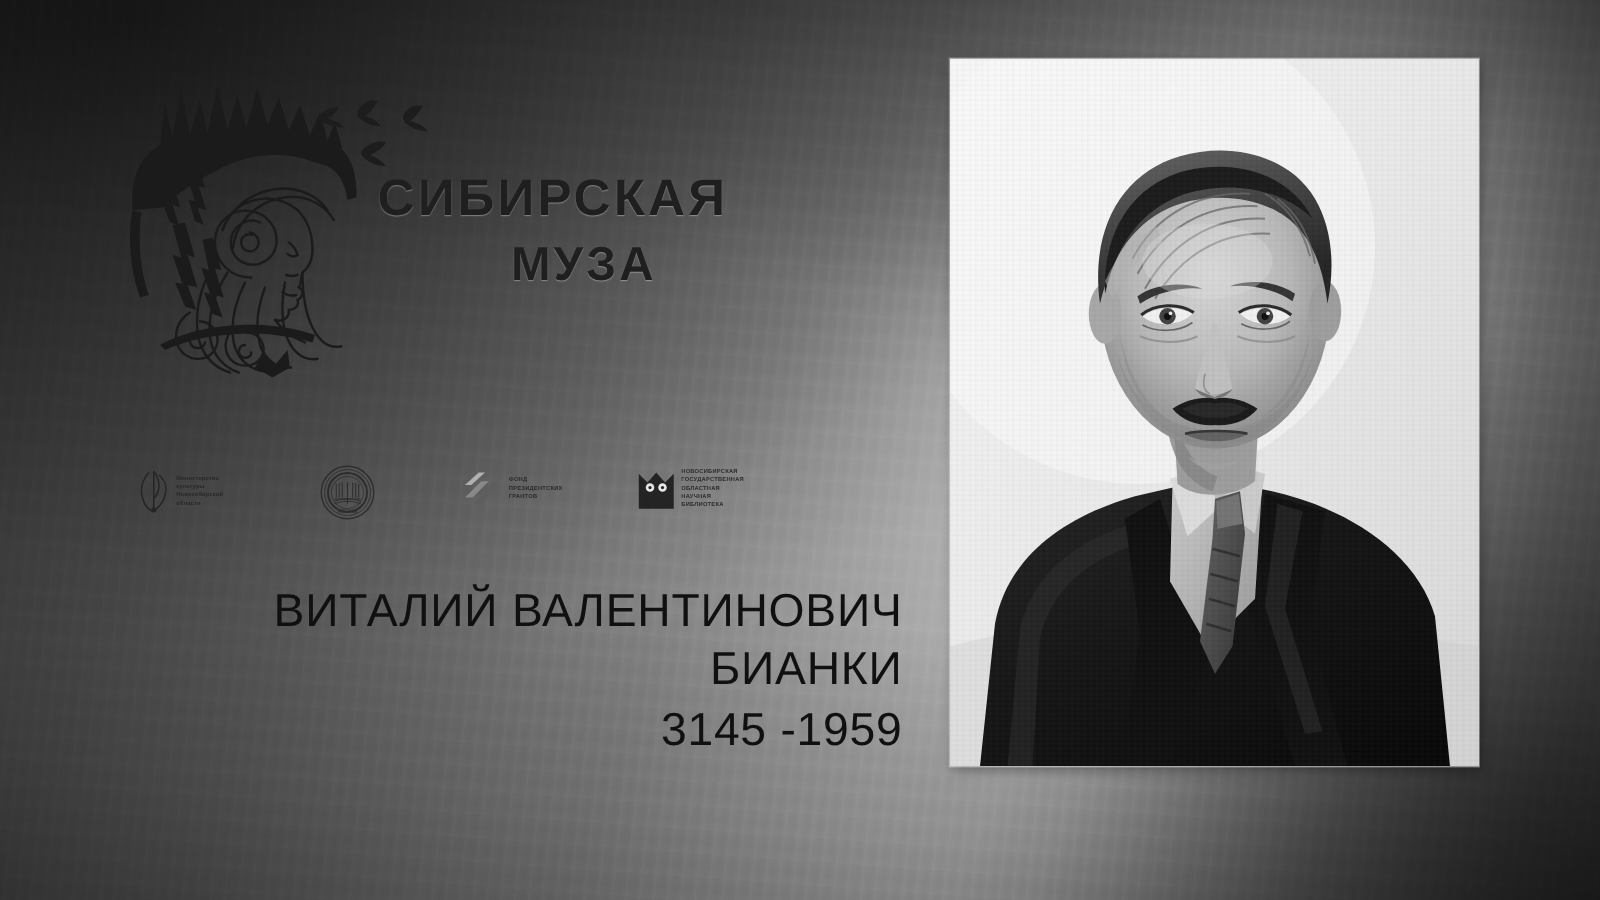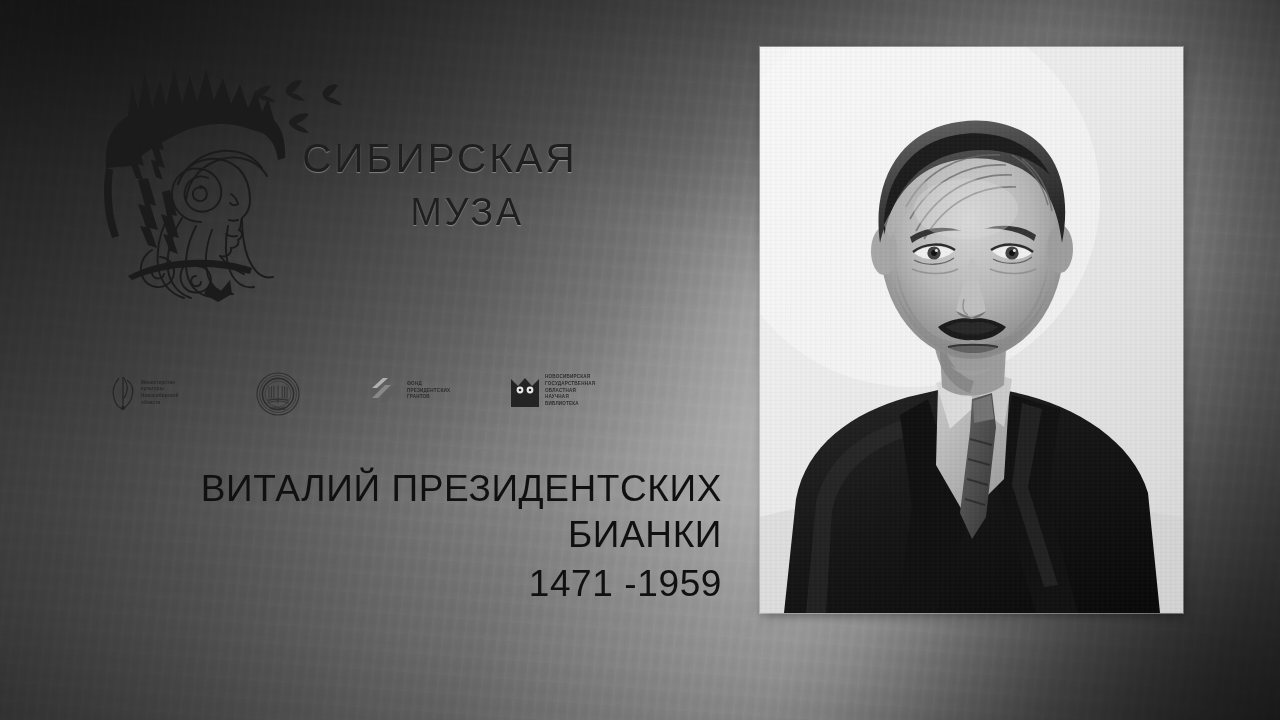--- a/index.html
+++ b/index.html
@@ -101,21 +101,21 @@
   }
   .brand-wordmark {
     position: absolute;
     left: 208px;
     top: 88px;
     width: 330px;
   }
   .brand-line1,
   .brand-line2 {
     color: #1f1f1f;
-    font-weight: 400;
+    font-weight: 700;
     letter-spacing: 2.5px;
     line-height: 1.0;
     white-space: nowrap;
     text-shadow: 0 1px 1px rgba(255,255,255,0.35);
   }
   .brand-line1 {
     font-size: 41px;
     text-align: left;
     padding-left: 2px;
   }
@@ -348,23 +348,23 @@
       </svg>
       <div class="partner-text caps">НОВОСИБИРСКАЯ
 ГОСУДАРСТВЕННАЯ
 ОБЛАСТНАЯ
 НАУЧНАЯ
 БИБЛИОТЕКА</div>
     </div>
   </div>
 
   <div class="caption">
-    <div class="caption-name">ВИТАЛИЙ ПРЕЗИДЕНТСКИХ
+    <div class="caption-name">ВИТАЛИЙ ВАЛЕНТИНОВИЧ
 БИАНКИ</div>
-    <div class="caption-years">1471 -1959</div>
+    <div class="caption-years">3145 -1959</div>
   </div>
 
   <div class="portrait">
     <svg class="portrait-photo" viewBox="0 0 423 566" preserveAspectRatio="xMidYMid slice">
       <defs>
         <linearGradient id="paper" x1="0" y1="0" x2="1" y2="1">
           <stop offset="0" stop-color="#f3f2ef"></stop>
           <stop offset="0.5" stop-color="#e6e5e1"></stop>
           <stop offset="1" stop-color="#d5d4d0"></stop>
         </linearGradient>

